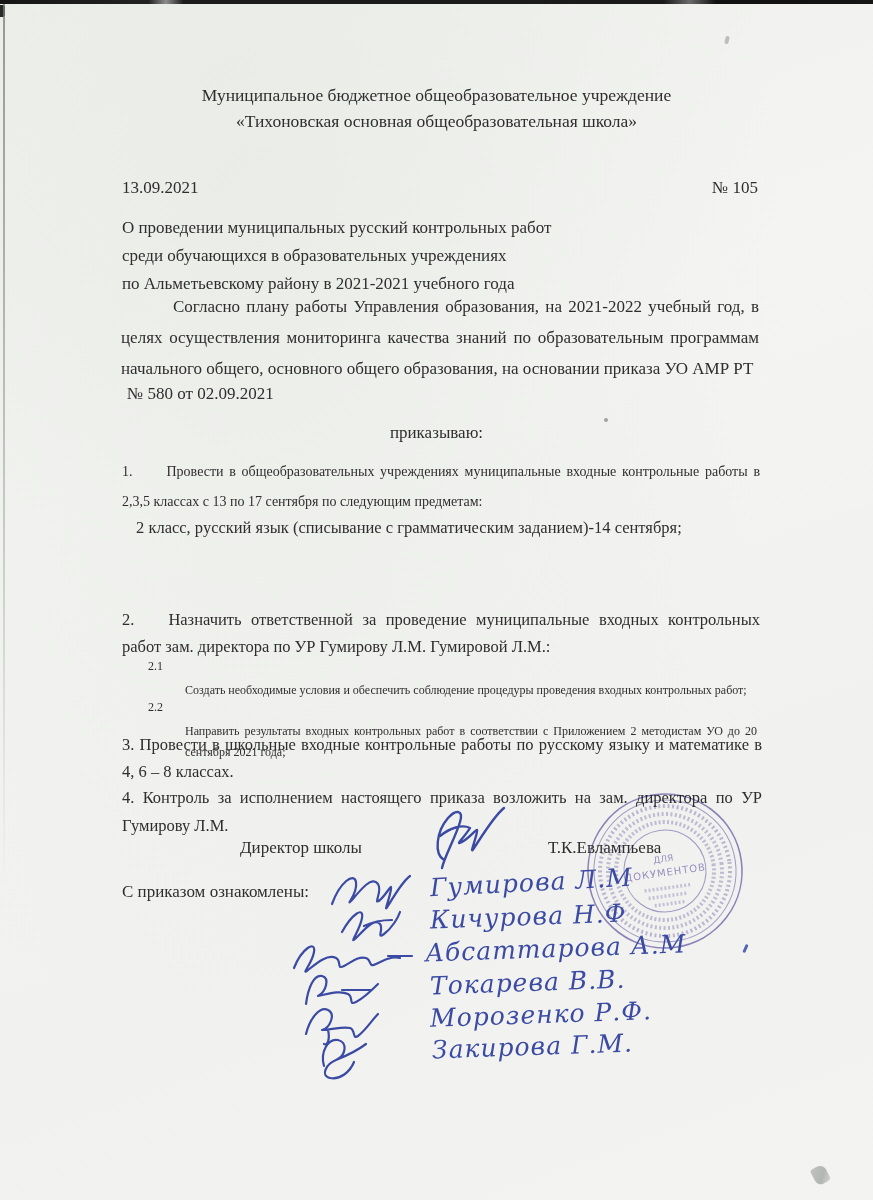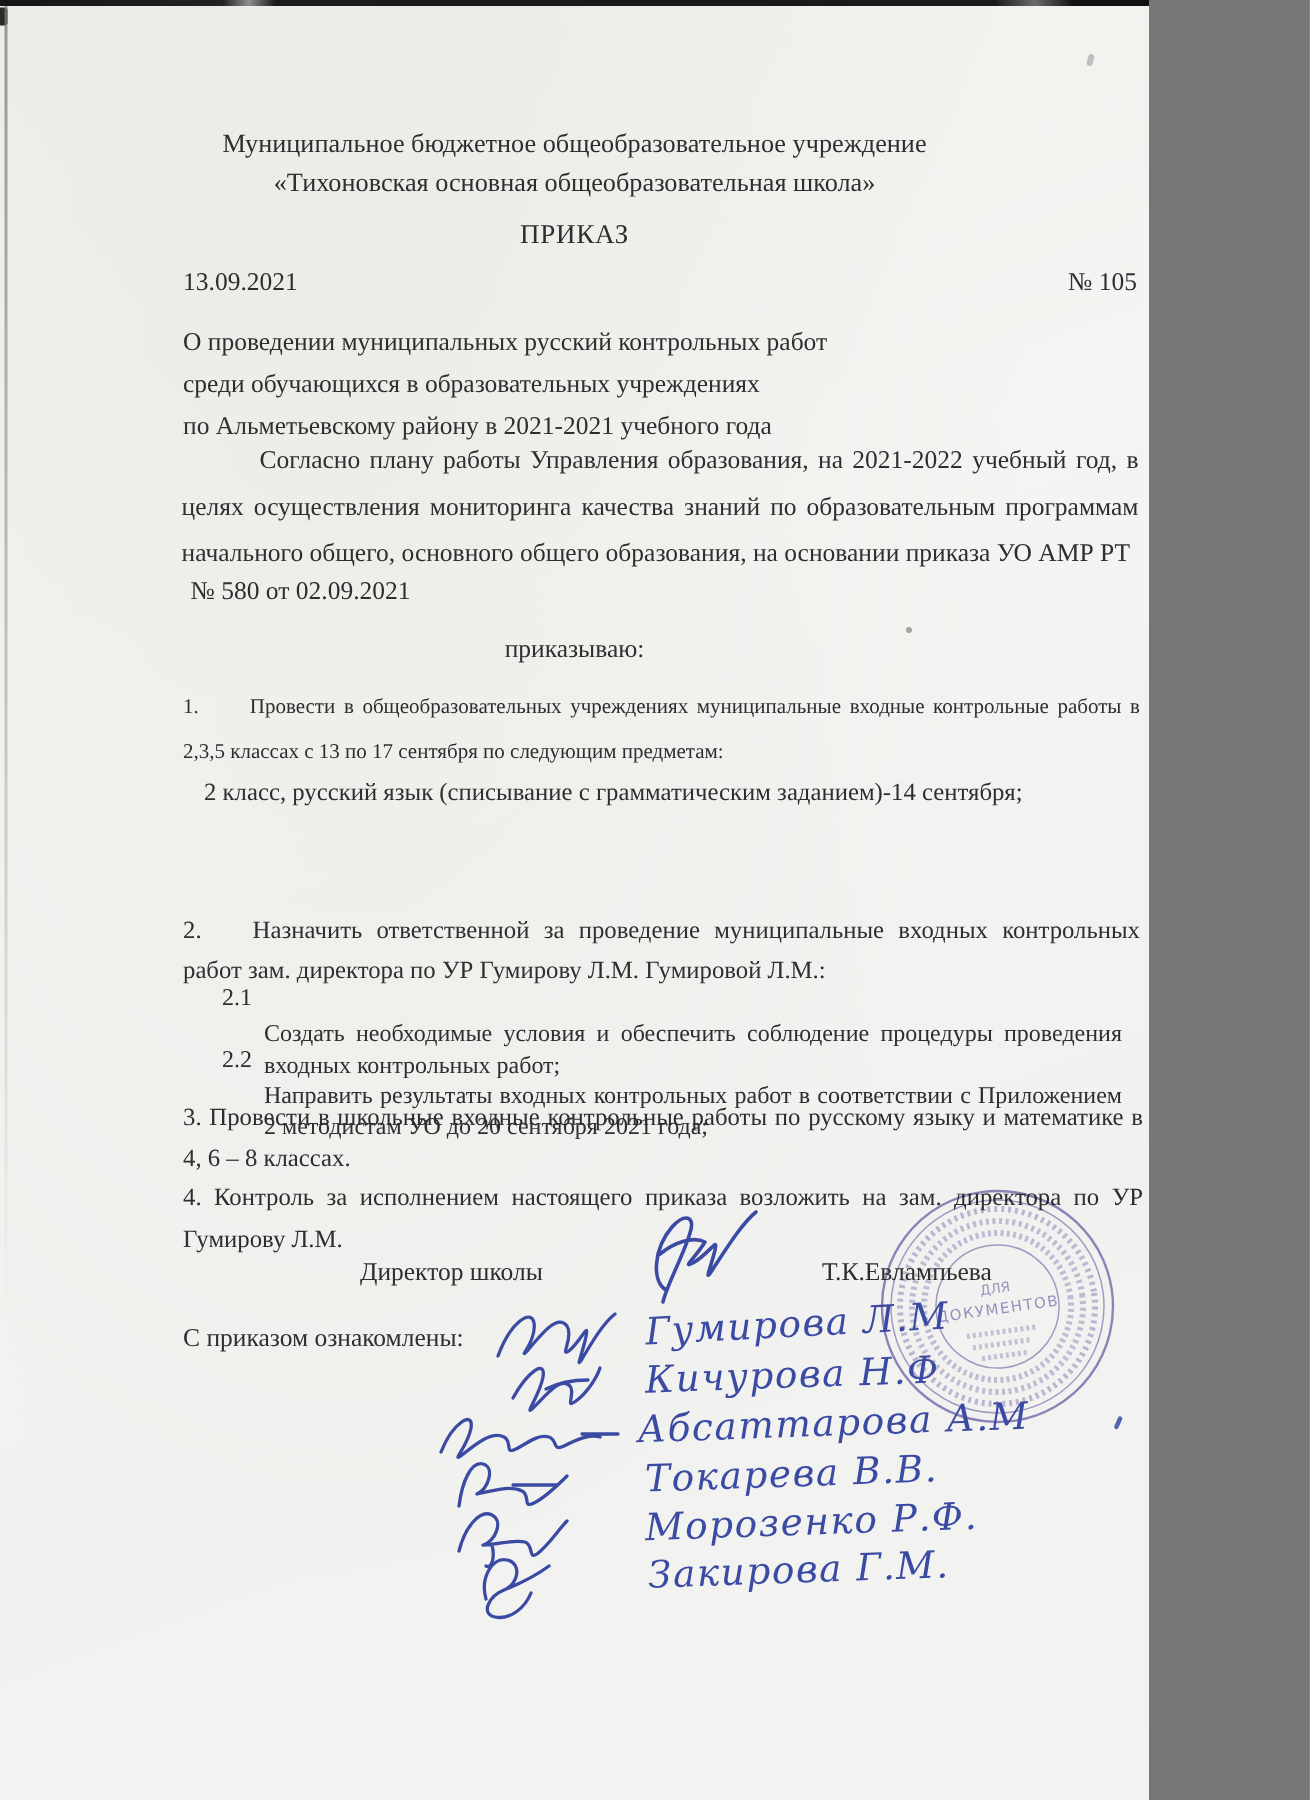--- a/index.html
+++ b/index.html
@@ -1,17 +1,17 @@
 <!DOCTYPE html>
 <html><head>
 <meta charset="utf-8">
 <style>
   html,body{margin:0;padding:0;background:#777;}
   .page{
-    position:relative; width:766px; height:1200px; overflow:hidden;
+    position:relative; width:873px; height:1200px; overflow:hidden;
     background:
       radial-gradient(ellipse at 30% 20%, rgba(220,224,218,.35), rgba(0,0,0,0) 60%),
       linear-gradient(160deg,#eef0ec 0%,#f4f5f2 35%,#f1f2ef 70%,#f3f4f1 100%);
     font-family:"Liberation Serif","DejaVu Serif",serif;
     color:#2e2e2e;
   }
   .abs{position:absolute;}
   .center{left:0;right:0;text-align:center;}
   .justify{text-align:justify;}
   p{margin:0;}
@@ -27,21 +27,21 @@
   .doc-title{top:146px;font-size:18px;letter-spacing:.5px;}
   .date-row{top:178px;left:122px;width:636px;display:flex;justify-content:space-between;font-size:17px;}
   .subject{top:214px;left:122px;font-size:17px;line-height:28px;}
   .preamble{top:291px;left:121px;width:638px;font-size:17px;line-height:31px;text-indent:52px;}
   .preamble-ref{top:384px;left:127px;font-size:17px;}
   .decree{top:423px;font-size:17px;}
   .item-1{top:457px;left:122px;width:638px;font-size:14px;line-height:30px;}
   .tab-gap{display:inline-block;width:34px;}
   .subjects{top:515px;left:136px;font-size:16.5px;line-height:25px;}
   .item-2{top:606px;left:122px;width:638px;font-size:16.5px;line-height:27px;}
-  .subitem{left:148px;display:flex;gap:8px;font-size:16px;line-height:20.5px;}
+  .subitem{left:148px;display:flex;gap:22px;font-size:12px;line-height:20.5px;}
   .subitem-21{top:656px;}
   .subitem-22{top:697px;}
   .subitem .subtext{width:572px;text-align:justify;margin-top:24px;}
   .item-3{top:731px;left:122px;width:640px;font-size:16.5px;line-height:27px;}
   .item-4{top:784px;left:122px;width:640px;font-size:16.5px;line-height:28px;}
   .director-role{top:838px;left:240px;font-size:17px;}
   .director-name{top:838px;left:548px;font-size:17px;z-index:4;}
   .ack-label{top:882px;left:122px;font-size:17px;}
   
   .hand{font-family:"DejaVu Serif",serif;font-style:italic;color:#3b4aa3;}
@@ -65,21 +65,20 @@
   <div class="abs scan-left"></div>
   <div class="abs speck-1"></div>
   <div class="abs speck-2"></div>
   <div class="abs smudge"></div>
 
   <div class="abs center org">
     <p>Муниципальное бюджетное общеобразовательное учреждение</p>
     <p>«Тихоновская основная общеобразовательная школа»</p>
   </div>
 
-  <div class="abs center doc-title">ПРИКАЗ</div>
 
   <div class="abs date-row">
     <span>13.09.2021</span>
     <span>№ 105</span>
   </div>
 
   <div class="abs subject">
     <p>О проведении муниципальных русский контрольных работ</p>
     <p>среди обучающихся в образовательных учреждениях</p>
     <p>по Альметьевскому району в 2021-2021 учебного года</p>

